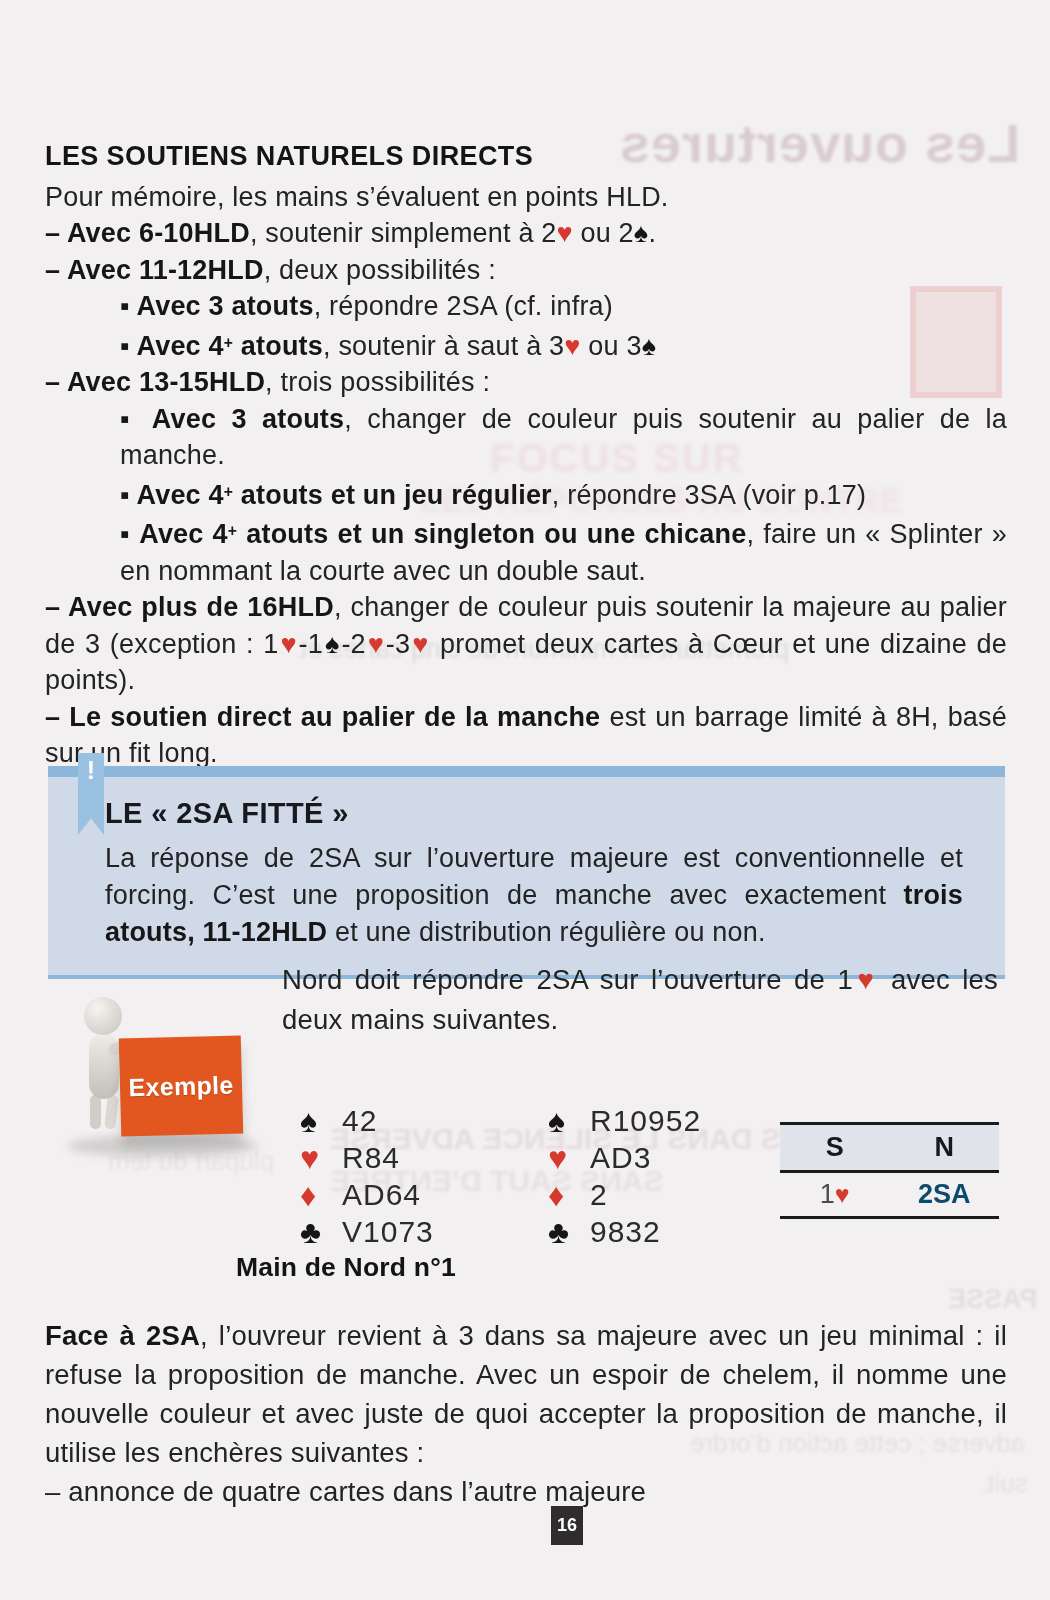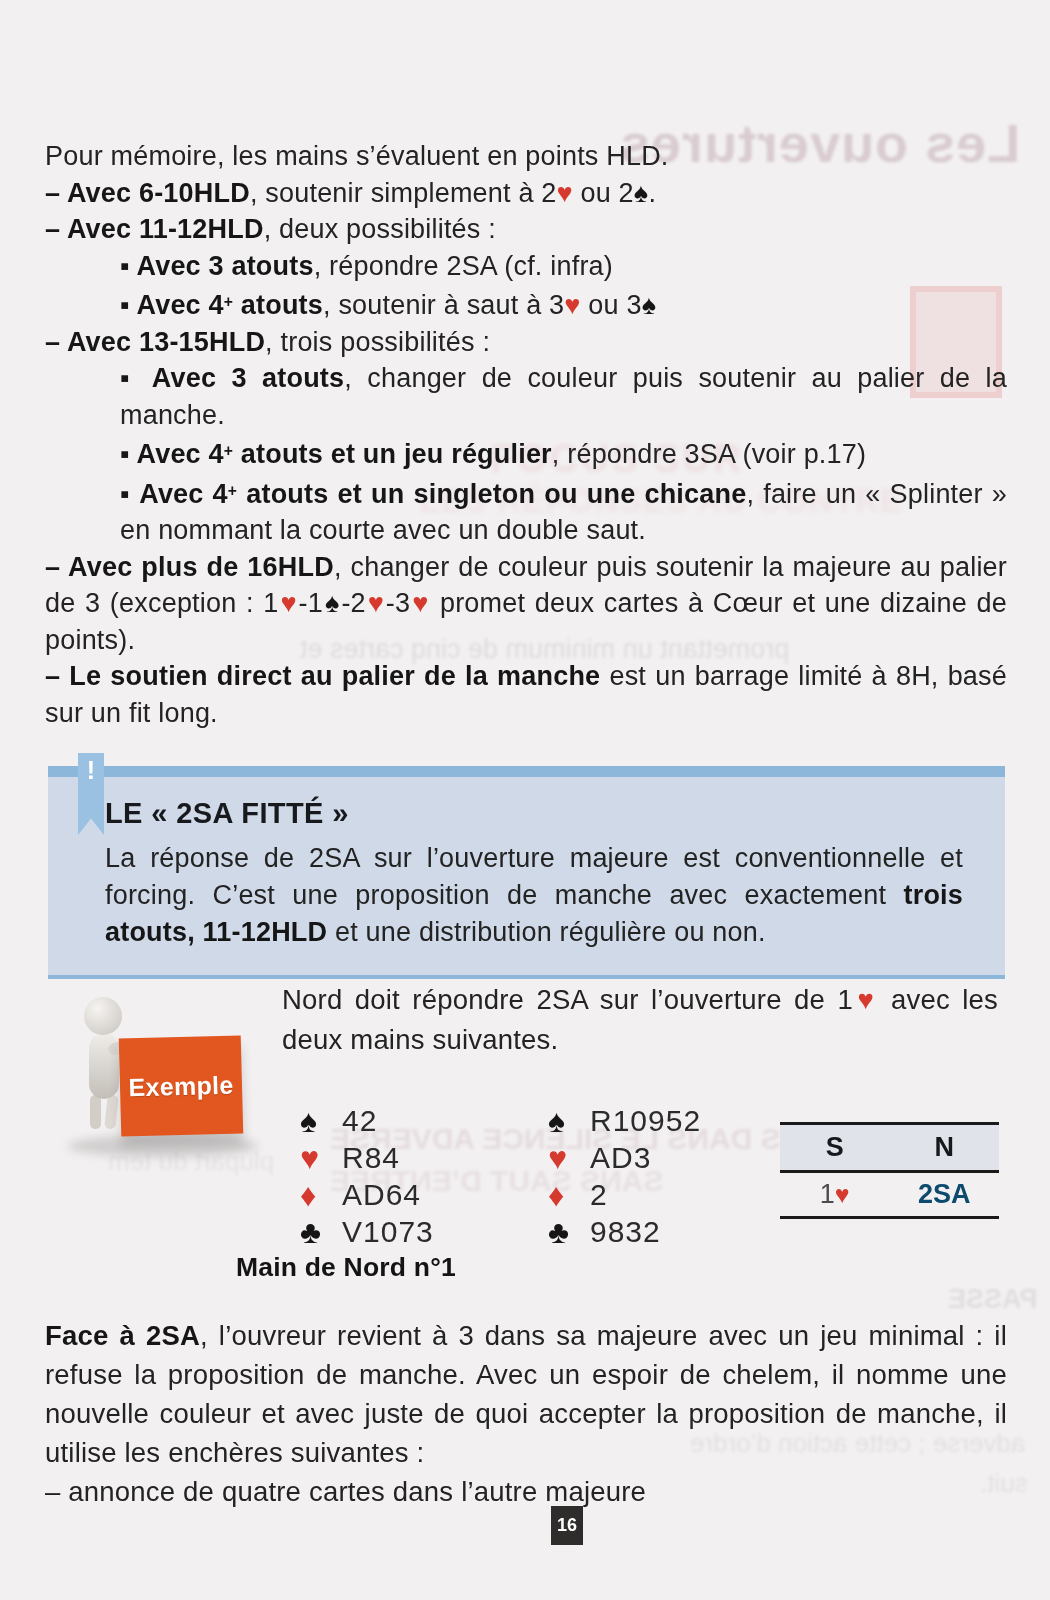--- a/index.html
+++ b/index.html
@@ -25,21 +25,21 @@
   .callout{position:absolute;left:48px;top:766px;width:957px;
            background:#cfd9e7;border-bottom:4px solid #8db6db;}
   .callout-bar{height:11px;background:#8db6db;}
   .callout-inner{padding:14px 42px 24px 57px;font-size:27px;line-height:37px;letter-spacing:.2px;}
   .callout-title{font-weight:700;font-size:29px;color:#17191c;margin:4px 0 8px 0;letter-spacing:.4px;}
   .ribbon{position:absolute;left:30px;top:-13px;width:26px;height:82px;background:#9ac0e2;
           clip-path:polygon(0 0,100% 0,100% 100%,50% 80%,0 100%);
           text-align:center;color:#fff;font-weight:700;font-size:25px;line-height:34px;}
 
   
-  .example-intro{position:absolute;left:282px;top:952px;width:716px;
+  .example-intro{position:absolute;left:282px;top:932px;width:716px;
                  font-size:27.5px;line-height:40px;letter-spacing:.2px;}
   .badge{position:absolute;left:60px;top:985px;width:250px;height:230px;}
   .fig-head{position:absolute;left:24px;top:12px;width:38px;height:38px;border-radius:50%;
             background:radial-gradient(circle at 35% 30%,#f6f4f1,#c7c2bc);}
   .fig-body{position:absolute;left:29px;top:48px;width:30px;height:66px;border-radius:15px;
             background:linear-gradient(#efede9,#c3beb8);}
   .fig-arm{position:absolute;left:48px;top:56px;width:26px;height:12px;border-radius:6px;
            background:#d9d4cf;transform:rotate(-18deg);}
   .fig-leg1{position:absolute;left:30px;top:110px;width:11px;height:34px;border-radius:5px;background:#d2cdc7;}
   .fig-leg2{position:absolute;left:46px;top:110px;width:11px;height:34px;border-radius:5px;background:#ddd8d3;transform:rotate(6deg);}
@@ -107,20 +107,21 @@
   <div class="bt bt-focus2">LES RÉPONSES AU CONTRE</div>
   <div class="bt bt-mid mir">promettant un minimum de cinq cartes et</div>
   <div class="bt bt-sil1 mir">SES DANS LE SILENCE ADVERSE</div>
   <div class="bt bt-sil2 mir">SANS SAUT D’ENTRÉE</div>
   <div class="bt bt-plupart mir">plupart du tem</div>
   <div class="bt bt-passe mir">PASSE</div>
   <div class="bt bt-adverse mir">adverse ; cette action d’ordre</div>
   <div class="bt bt-suit mir">suit.</div>
 
   <section class="intro">
+    <h1 class="intro-title">LES SOUTIENS NATURELS DIRECTS</h1>
     <p class="item">Pour mémoire, les mains s’évaluent en points HLD.</p>
     <p class="item"><span class="b">– Avec 6-10HLD</span><span>, soutenir simplement à 2</span><span class="suit-heart">♥</span><span> ou 2</span><span class="suit-spade">♠</span><span>.</span></p>
     <p class="item"><span class="b">– Avec 11-12HLD</span><span>, deux possibilités :</span></p>
     <p class="item sub"><span class="b">▪ Avec 3 atouts</span><span>, répondre 2SA (cf. infra)</span></p>
     <p class="item sub"><span class="b">▪ Avec 4</span><span class="b sup">+</span><span class="b"> atouts</span><span>, soutenir à saut à 3</span><span class="suit-heart">♥</span><span> ou 3</span><span class="suit-spade">♠</span></p>
     <p class="item"><span class="b">– Avec 13-15HLD</span><span>, trois possibilités :</span></p>
     <p class="item sub justify"><span class="b">▪ Avec 3 atouts</span><span>, changer de couleur puis soutenir au palier de la manche.</span></p>
     <p class="item sub"><span class="b">▪ Avec 4</span><span class="b sup">+</span><span class="b"> atouts et un jeu régulier</span><span>, répondre 3SA (voir p.17)</span></p>
     <p class="item sub justify"><span class="b">▪ Avec 4</span><span class="b sup">+</span><span class="b"> atouts et un singleton ou une chicane</span><span>, faire un « Splinter » en nommant la courte avec un double saut.</span></p>
     <p class="item justify"><span class="b">– Avec plus de 16HLD</span><span>, changer de couleur puis soutenir la majeure au palier de 3 (exception : 1</span><span class="suit-heart">♥</span><span>-1</span><span class="suit-spade">♠</span><span>-2</span><span class="suit-heart">♥</span><span>-3</span><span class="suit-heart">♥</span><span> promet deux cartes à Cœur et une dizaine de points).</span></p>

